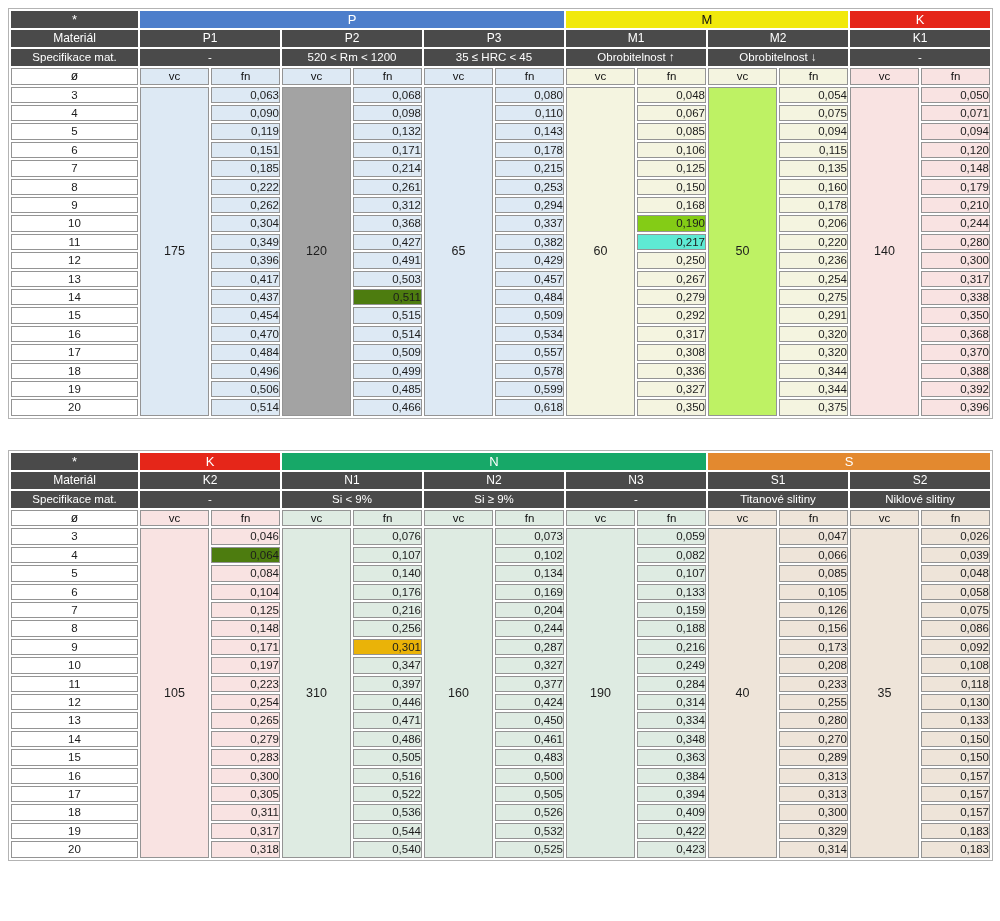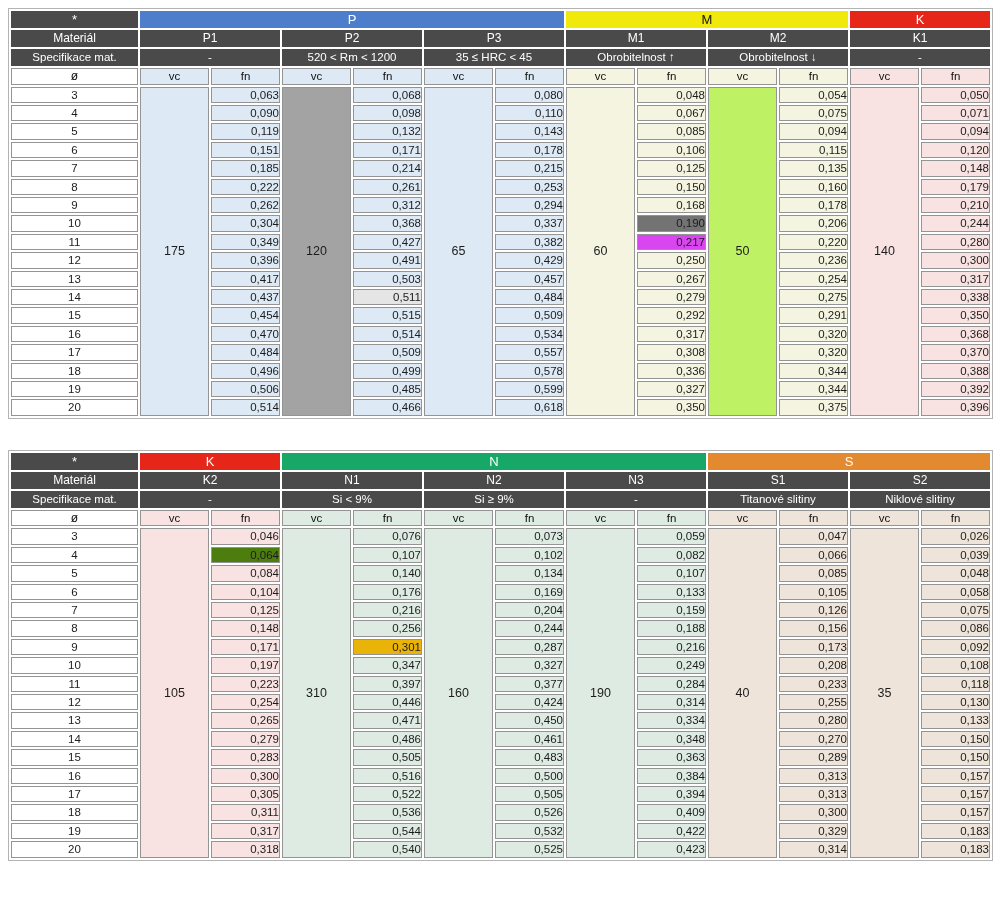--- a/index.html
+++ b/index.html
@@ -202,30 +202,30 @@
             <td class="fn-cell" style="background: rgb(221, 233, 244);">0,294</td>
             <td class="fn-cell" style="background: rgb(244, 244, 224);">0,168</td>
             <td class="fn-cell" style="background: rgb(244, 244, 224);">0,178</td>
             <td class="fn-cell" style="background: rgb(249, 227, 226);">0,210</td>
           </tr>
           <tr>
             <td class="dia-cell">10</td>
             <td class="fn-cell" style="background: rgb(221, 233, 244);">0,304</td>
             <td class="fn-cell" style="background: rgb(221, 233, 244);">0,368</td>
             <td class="fn-cell" style="background: rgb(221, 233, 244);">0,337</td>
-            <td class="fn-cell" style="background: #737373;">0,190</td>
+            <td class="fn-cell" style="background: #84cc16;">0,190</td>
             <td class="fn-cell" style="background: rgb(244, 244, 224);">0,206</td>
             <td class="fn-cell" style="background: rgb(249, 227, 226);">0,244</td>
           </tr>
           <tr>
             <td class="dia-cell">11</td>
             <td class="fn-cell" style="background: rgb(221, 233, 244);">0,349</td>
             <td class="fn-cell" style="background: rgb(221, 233, 244);">0,427</td>
             <td class="fn-cell" style="background: rgb(221, 233, 244);">0,382</td>
-            <td class="fn-cell" style="background: #d946ef;">0,217</td>
+            <td class="fn-cell" style="background: #5eead4;">0,217</td>
             <td class="fn-cell" style="background: rgb(244, 244, 224);">0,220</td>
             <td class="fn-cell" style="background: rgb(249, 227, 226);">0,280</td>
           </tr>
           <tr>
             <td class="dia-cell">12</td>
             <td class="fn-cell" style="background: rgb(221, 233, 244);">0,396</td>
             <td class="fn-cell" style="background: rgb(221, 233, 244);">0,491</td>
             <td class="fn-cell" style="background: rgb(221, 233, 244);">0,429</td>
             <td class="fn-cell" style="background: rgb(244, 244, 224);">0,250</td>
             <td class="fn-cell" style="background: rgb(244, 244, 224);">0,236</td>
@@ -236,21 +236,21 @@
             <td class="fn-cell" style="background: rgb(221, 233, 244);">0,417</td>
             <td class="fn-cell" style="background: rgb(221, 233, 244);">0,503</td>
             <td class="fn-cell" style="background: rgb(221, 233, 244);">0,457</td>
             <td class="fn-cell" style="background: rgb(244, 244, 224);">0,267</td>
             <td class="fn-cell" style="background: rgb(244, 244, 224);">0,254</td>
             <td class="fn-cell" style="background: rgb(249, 227, 226);">0,317</td>
           </tr>
           <tr>
             <td class="dia-cell">14</td>
             <td class="fn-cell" style="background: rgb(221, 233, 244);">0,437</td>
-            <td class="fn-cell" style="background: #e5e5e5;">0,511</td>
+            <td class="fn-cell" style="background: #4d7c0f;">0,511</td>
             <td class="fn-cell" style="background: rgb(221, 233, 244);">0,484</td>
             <td class="fn-cell" style="background: rgb(244, 244, 224);">0,279</td>
             <td class="fn-cell" style="background: rgb(244, 244, 224);">0,275</td>
             <td class="fn-cell" style="background: rgb(249, 227, 226);">0,338</td>
           </tr>
           <tr>
             <td class="dia-cell">15</td>
             <td class="fn-cell" style="background: rgb(221, 233, 244);">0,454</td>
             <td class="fn-cell" style="background: rgb(221, 233, 244);">0,515</td>
             <td class="fn-cell" style="background: rgb(221, 233, 244);">0,509</td>

